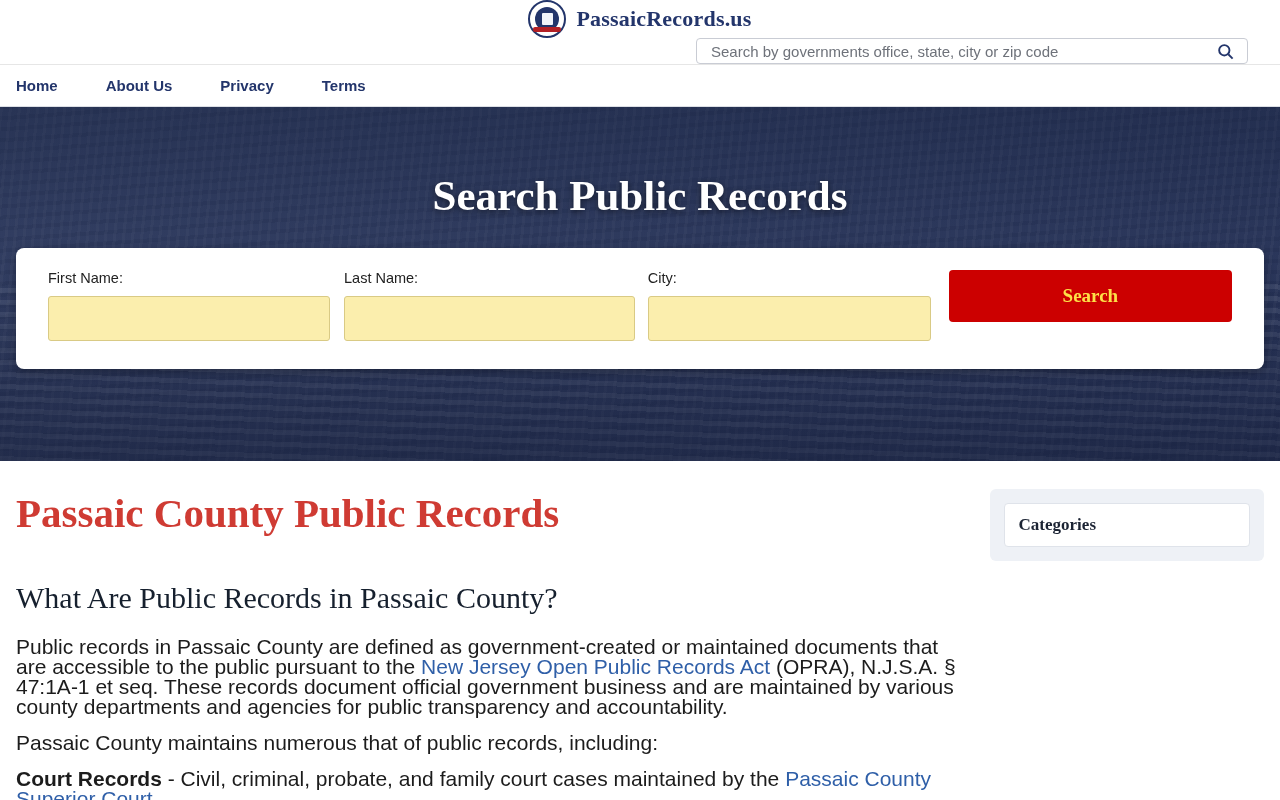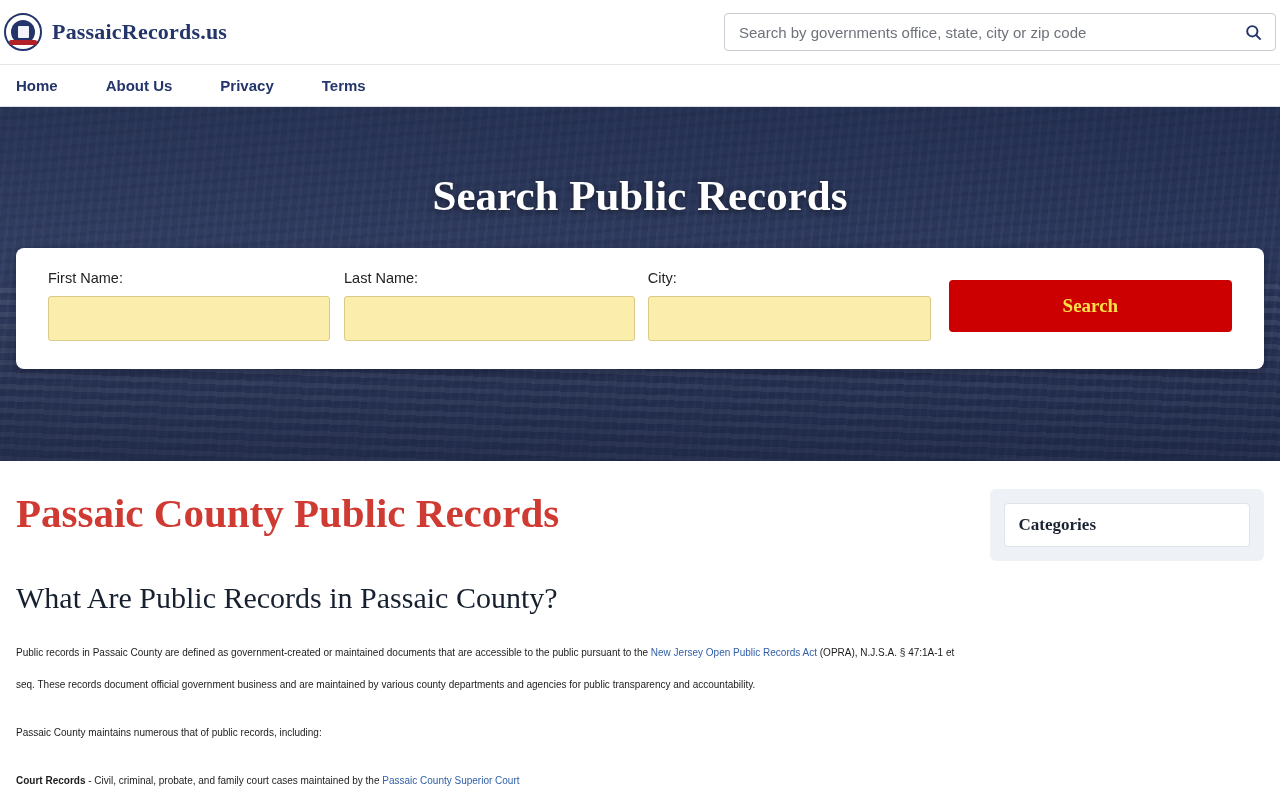--- a/index.html
+++ b/index.html
@@ -12,22 +12,23 @@
     background: #ffffff;
     color: #1a1a1a;
   }
 
   
   .header {
     height: 65px;
     background: #ffffff;
     display: flex;
     align-items: center;
-    padding: 0 4px;
+    padding: 0 32px;
     border-bottom: 1px solid #e6e6e6;
+    flex-direction: column;
   }
   .brand {
     display: flex;
     align-items: center;
     gap: 10px;
     text-decoration: none;
   }
   .logo {
     width: 38px; height: 38px;
     border-radius: 50%;
@@ -148,21 +149,21 @@
     position: relative;
     margin: 28px auto 0;
     width: 1248px;
     background: #ffffff;
     border-radius: 8px;
     padding: 22px 32px 28px;
     box-shadow: 0 3px 10px rgba(0,0,0,0.25);
   }
   .fields {
     display: flex;
-    align-items: center;
+    align-items: flex-start;
     gap: 5px;
   }
   .field { display: flex; flex-direction: column; }
   .field.first { width: 289px; }
   .field.last  { width: 298px; margin-left: 9px; }
   .field.city  { width: 290px; margin-left: 8px; }
   .field label {
     font-size: 14.5px;
     color: #222;
     margin-bottom: 10px;
@@ -206,22 +207,22 @@
     margin: 0 0 44px 0;
   }
   .section-h2 {
     font-family: "Liberation Serif", serif;
     font-size: 30px;
     font-weight: normal;
     color: #16202e;
     margin: 0 0 22px 0;
   }
   .main p {
-    font-size: 10px;
-    line-height: 32px;
+    font-size: 21px;
+    line-height: 20px;
     margin: 0 0 16px 0;
     color: #1c1c1c;
   }
   .main a { color: #2f5fa8; text-decoration: none; }
   .main .bold { font-weight: bold; }
 
   
   .sidebar { width: 278px; }
   .cat-wrap {
     background: #eef1f6;

